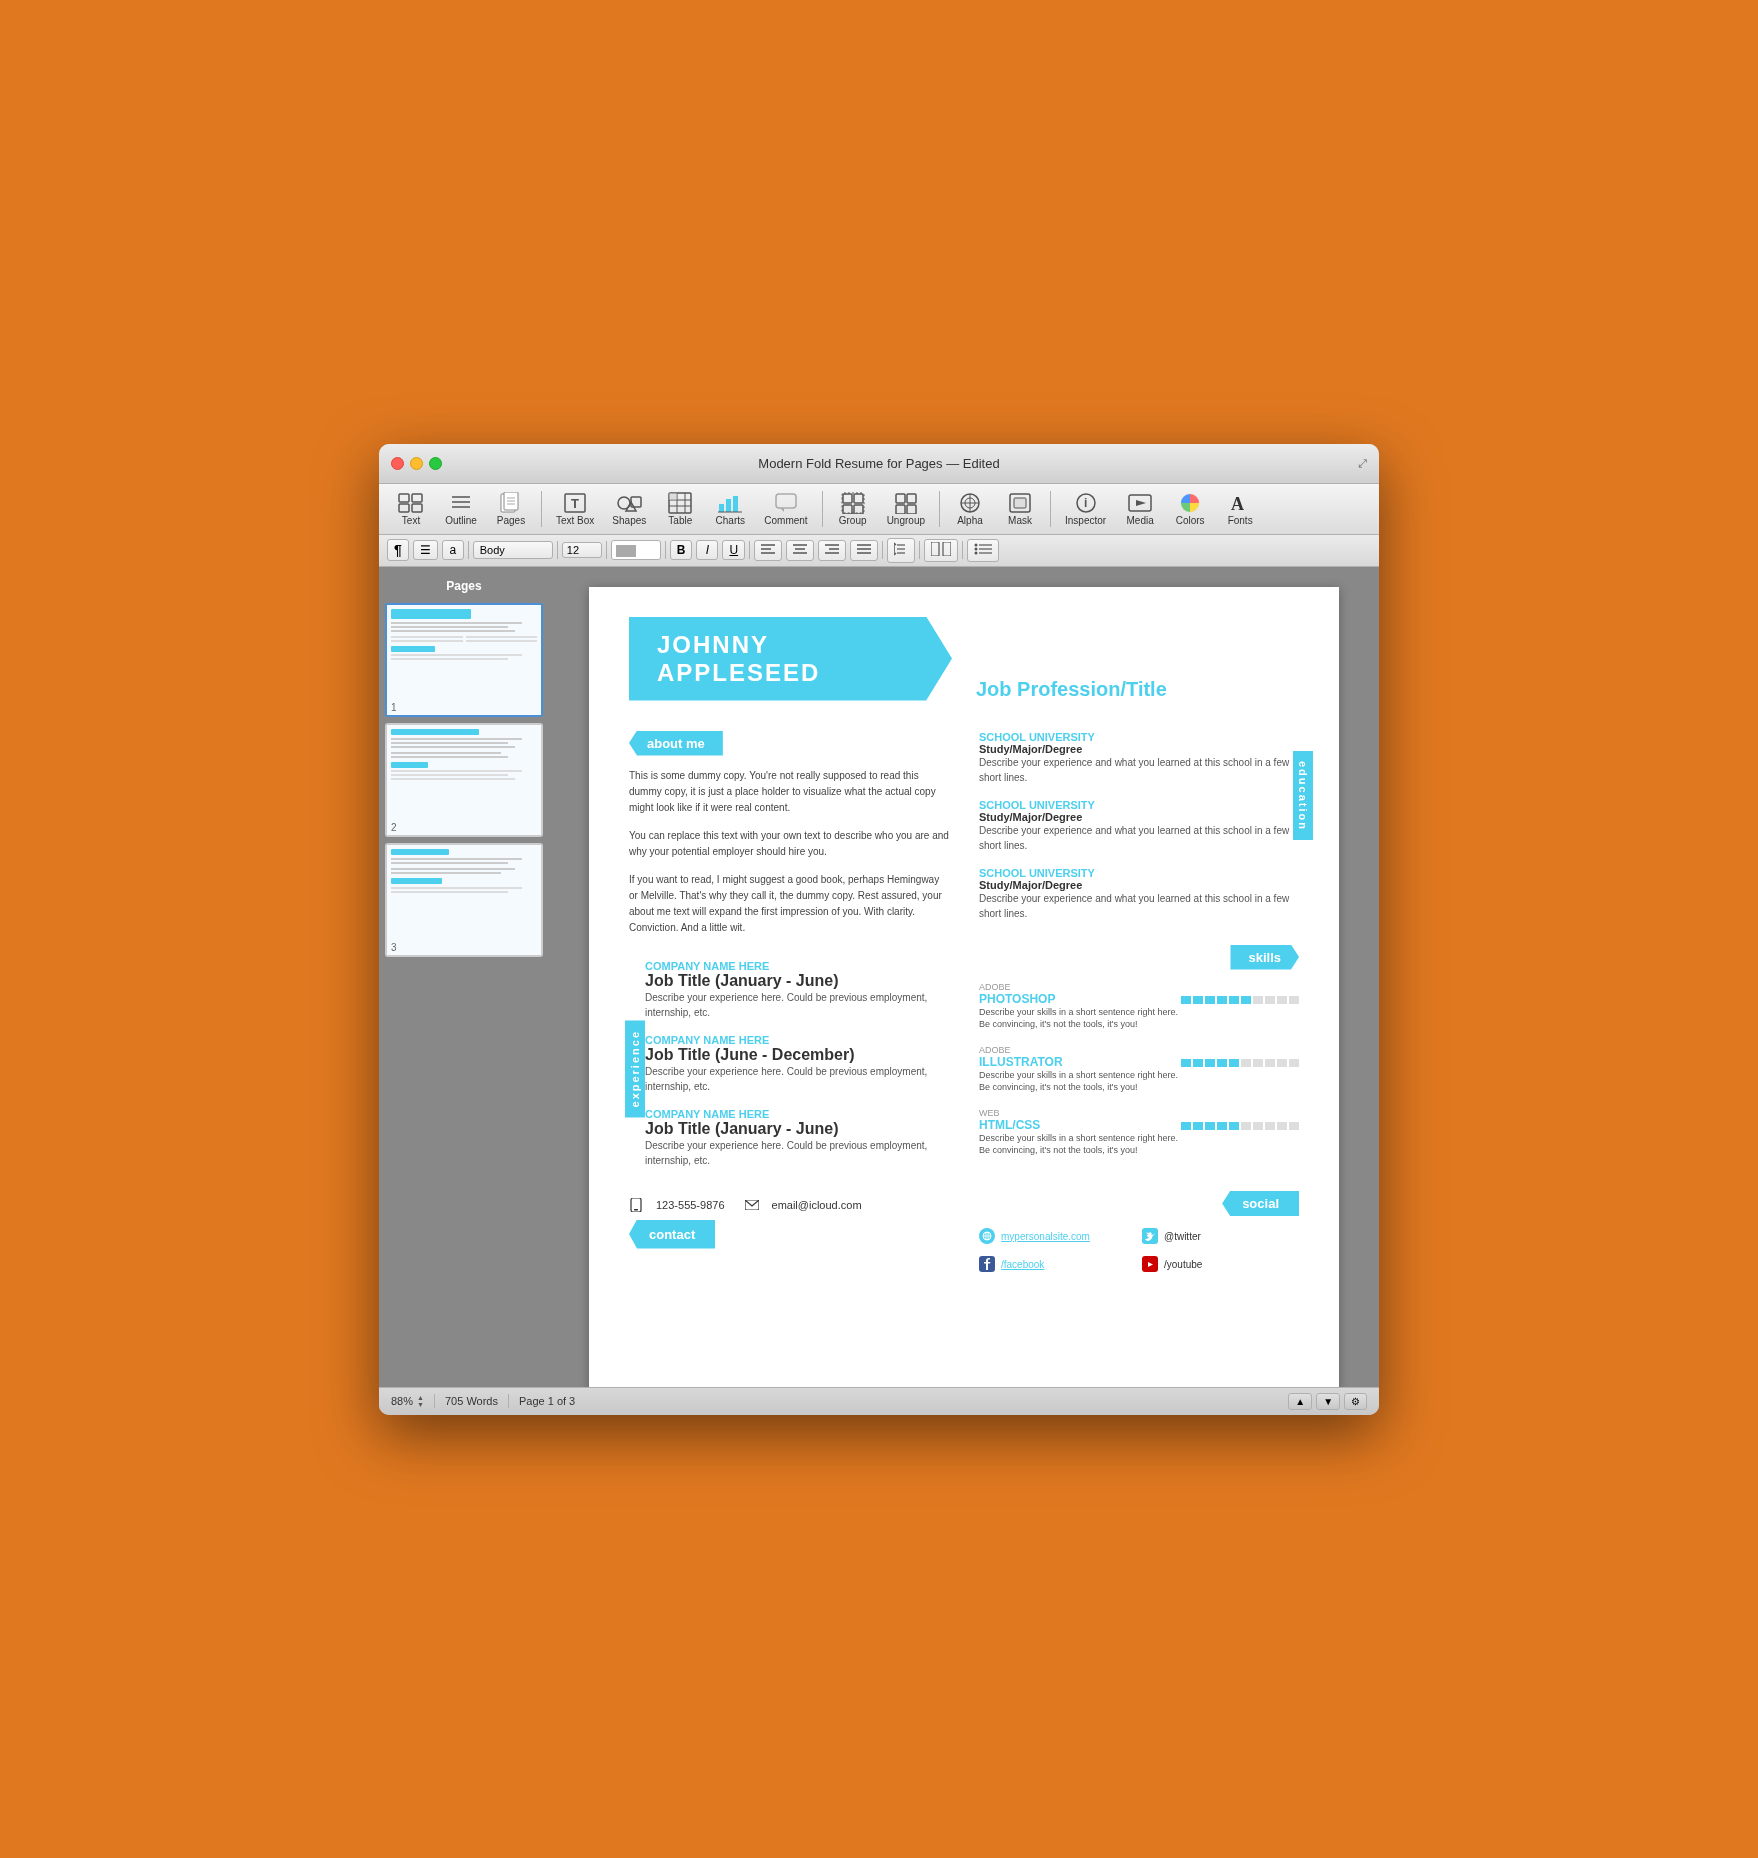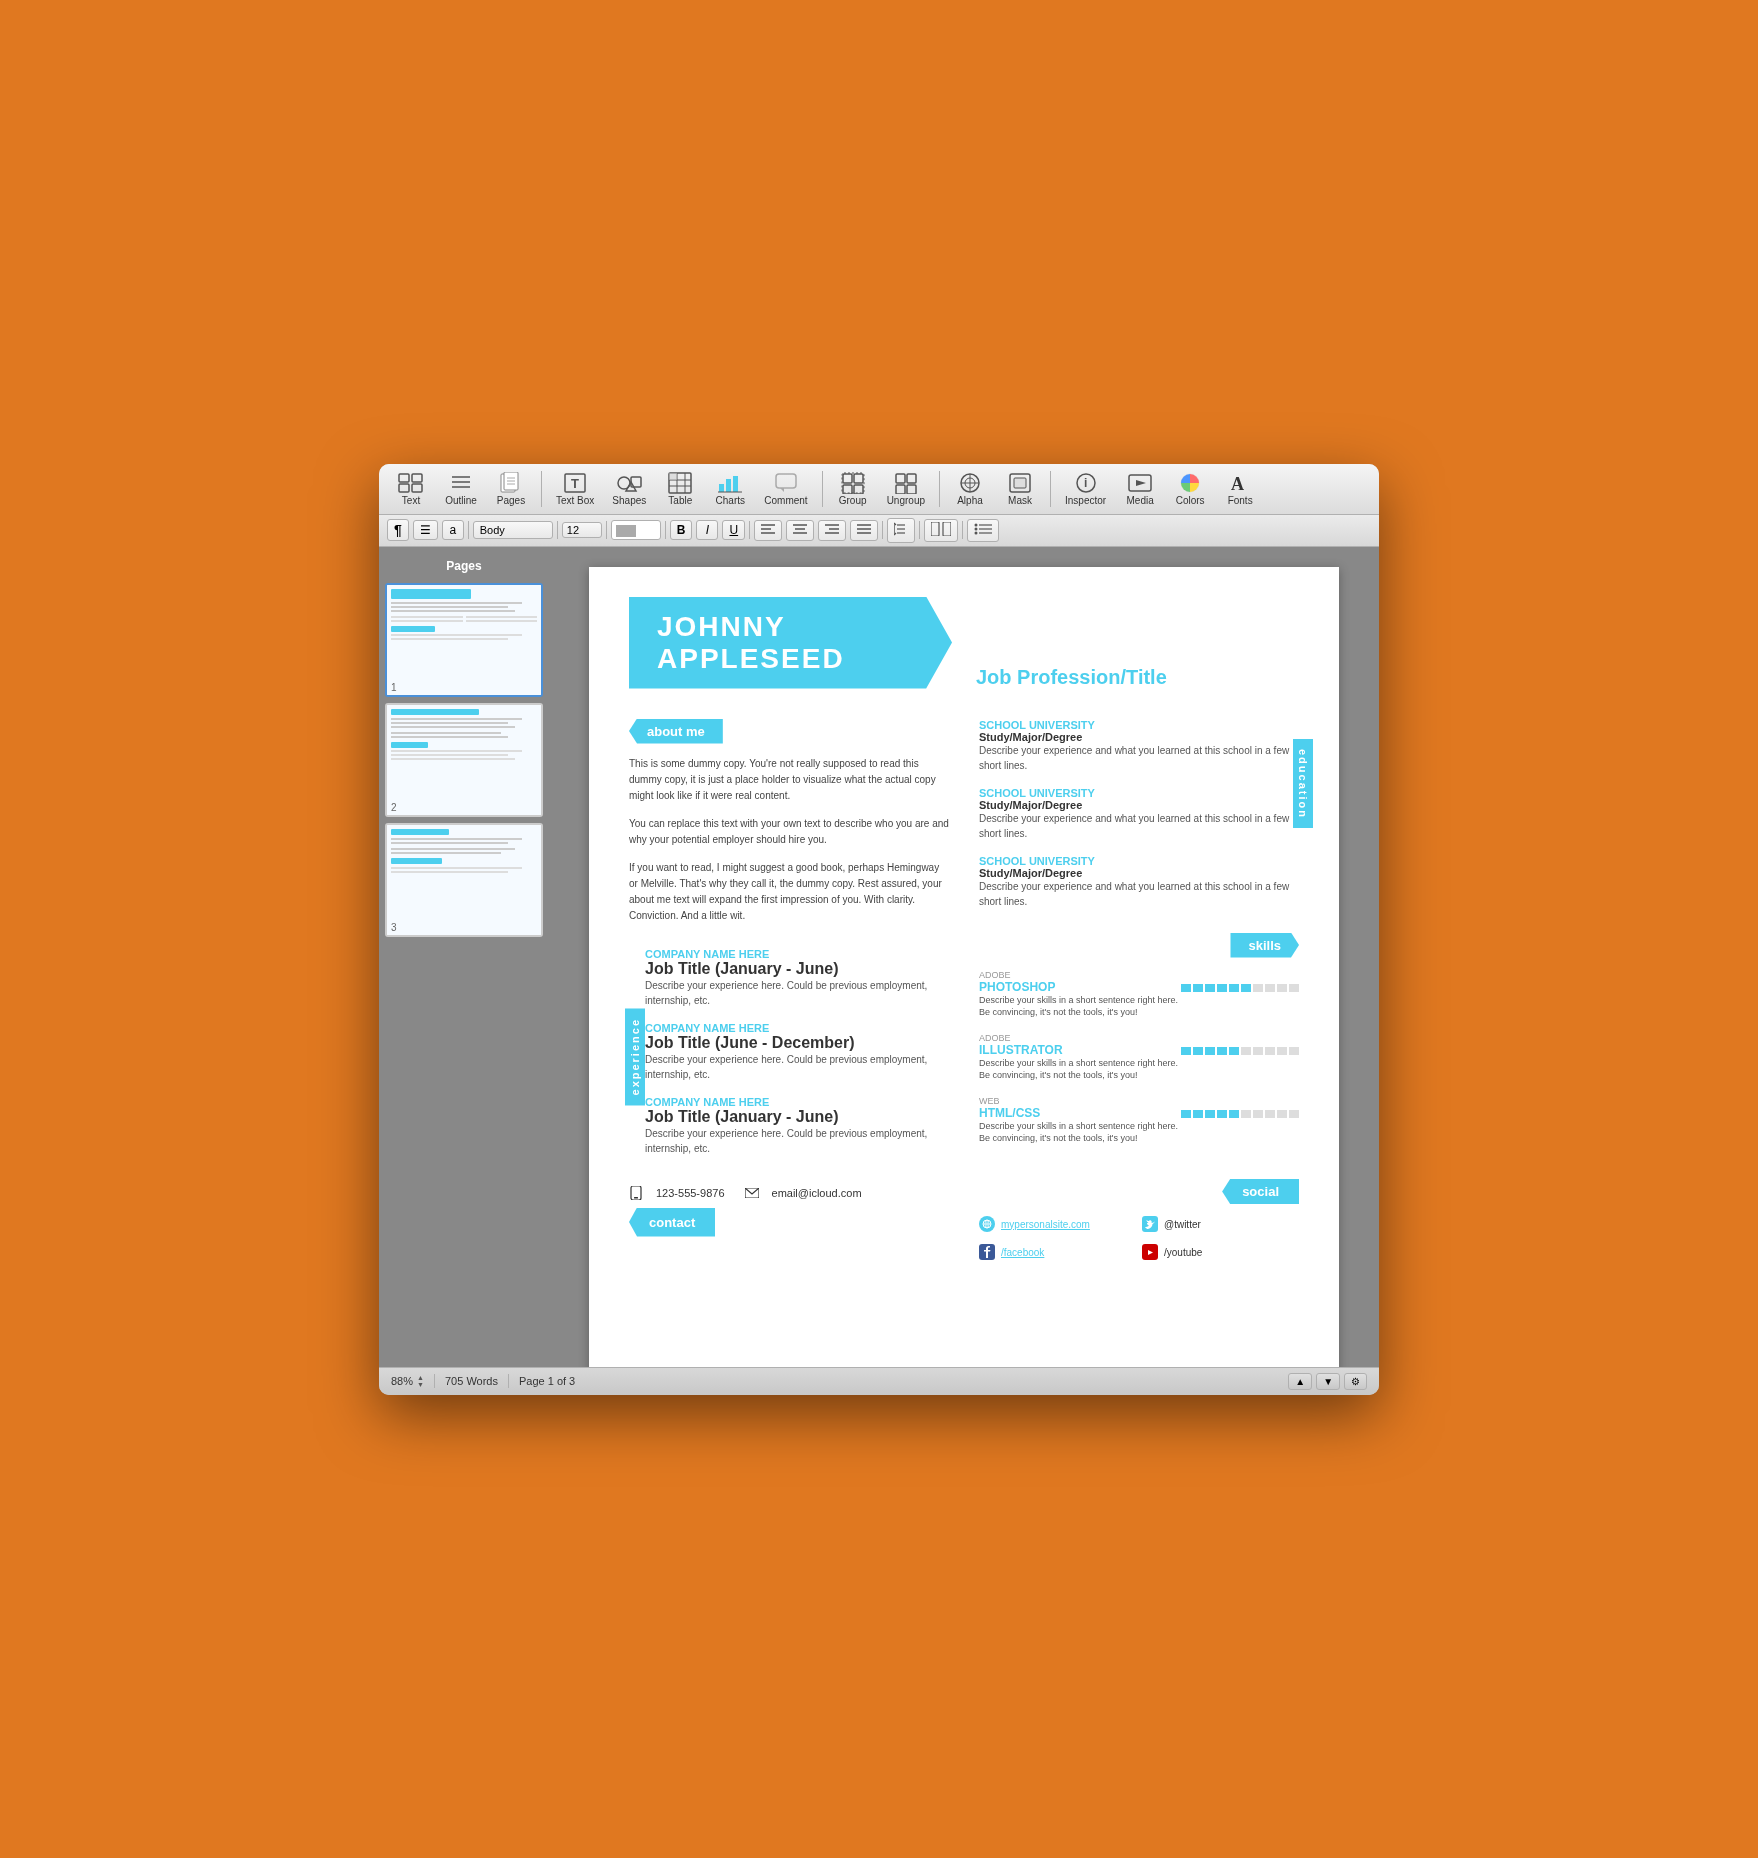--- a/index.html
+++ b/index.html
@@ -288,20 +288,29 @@
       flex-direction: column;
       font-size: 7px;
       color: #555;
     }
   </style>
 </head>
 <body>
 
 <div class="app-window">
 
+  <div class="title-bar">
+    <div class="traffic-lights">
+      <div class="tl tl-red"></div>
+      <div class="tl tl-yellow"></div>
+      <div class="tl tl-green"></div>
+    </div>
+    <div class="title-text">Modern Fold Resume for Pages — Edited</div>
+    <div class="window-expand">⤢</div>
+  </div>
 
   <div class="toolbar">
     <div class="toolbar-item">
       <div class="toolbar-icon">
         <svg width="26" height="20" viewBox="0 0 26 20">
           <rect x="1" y="1" width="10" height="8" rx="1" fill="none" stroke="#555" stroke-width="1.5"></rect>
           <rect x="14" y="1" width="10" height="8" rx="1" fill="none" stroke="#555" stroke-width="1.5"></rect>
           <rect x="1" y="11" width="10" height="8" rx="1" fill="none" stroke="#555" stroke-width="1.5"></rect>
           <rect x="14" y="11" width="10" height="8" rx="1" fill="none" stroke="#555" stroke-width="1.5"></rect>
         </svg>
@@ -604,21 +613,21 @@
         <div class="page-num">3</div>
       </div>
     </div>
 
     <div class="doc-area">
       <div class="document">
 
         <div class="resume-header">
           <div style="flex:1;display:flex;align-items:stretch;">
             <div style="background:#4dcfee;padding:14px 22px 14px 28px;clip-path:polygon(0 0, 92% 0, 100% 50%, 92% 100%, 0 100%);display:flex;align-items:center;">
-              <span style="font-size:28px;font-weight:900;color:#fff;letter-spacing:2px;text-transform:uppercase;">JOHNNY APPLESEED</span>
+              <span style="font-size:24px;font-weight:900;color:#fff;letter-spacing:2px;text-transform:uppercase;">JOHNNY APPLESEED</span>
             </div>
           </div>
           <div style="flex:1;display:flex;align-items:flex-end;padding-left:24px;">
             <span style="font-size:20px;font-weight:700;color:#4dcfee;">Job Profession/Title</span>
           </div>
         </div>
 
         <div class="two-col">
 
           <div class="left-col">

